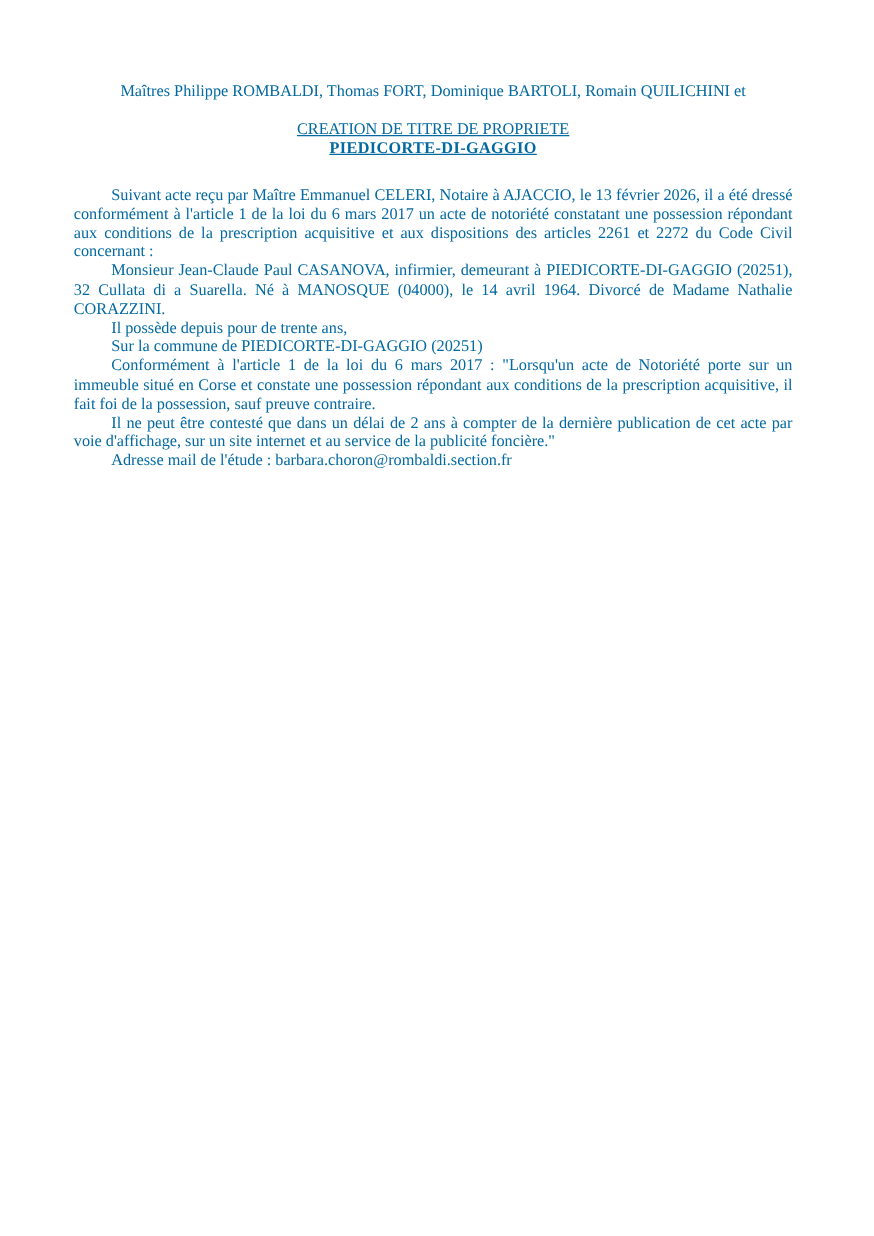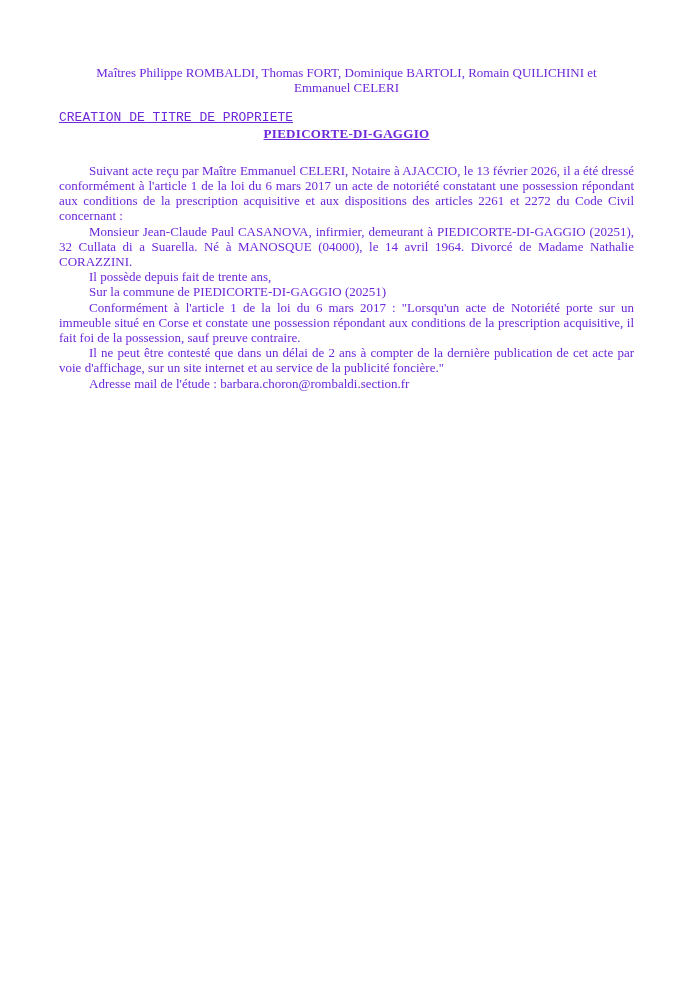--- a/index.html
+++ b/index.html
@@ -5,41 +5,40 @@
   html, body {
     margin: 0;
     padding: 0;
     background: #ffffff;
   }
   .page {
     position: relative;
     width: 699px;
     height: 979px;
     background: #ffffff;
-    color: #6d28d9;
+    color: #0369a1;
     font-family: "Liberation Serif", serif;
     font-size: 13px;
     line-height: 15.2px;
     box-sizing: border-box;
     padding: 65px 65px 0 59px;
     overflow: hidden;
   }
   .content {
     width: 575px;
   }
   .office-header {
     text-align: center;
   }
   .office-header div {
     white-space: nowrap;
   }
   .doc-title {
-    text-align: left;
+    text-align: center;
     margin-top: 15px;
-    font-family: Liberation Mono, monospace;
   }
   .doc-title span {
     text-decoration: underline;
   }
   .commune-title {
     text-align: center;
     font-weight: bold;
     letter-spacing: 0.3px;
   }
   .commune-title span {
@@ -55,35 +54,34 @@
   }
 </style>
 </head>
 <body>
 
 <div class="page">
   <div class="content">
 
     <div class="office-header">
       <div>Maîtres Philippe ROMBALDI, Thomas FORT, Dominique BARTOLI, Romain QUILICHINI et</div>
-      <div>Emmanuel CELERI</div>
     </div>
 
     <div class="doc-title">
       <span>CREATION DE TITRE DE PROPRIETE</span>
     </div>
 
     <div class="commune-title">
       <span>PIEDICORTE-DI-GAGGIO</span>
     </div>
 
     <div class="body-text">
       <p>Suivant acte reçu par Maître Emmanuel CELERI, Notaire à AJACCIO, le 13 février 2026, il a été dressé conformément à l'article 1 de la loi du 6 mars 2017 un acte de notoriété constatant une possession répondant aux conditions de la prescription acquisitive et aux dispositions des articles 2261 et 2272 du Code Civil concernant :</p>
       <p>Monsieur Jean-Claude Paul CASANOVA, infirmier, demeurant à PIEDICORTE-DI-GAGGIO (20251), 32 Cullata di a Suarella. Né à MANOSQUE (04000), le 14 avril 1964. Divorcé de Madame Nathalie CORAZZINI.</p>
-      <p>Il possède depuis fait de trente ans,</p>
+      <p>Il possède depuis pour de trente ans,</p>
       <p>Sur la commune de PIEDICORTE-DI-GAGGIO (20251)</p>
       <p>Conformément à l'article 1 de la loi du 6 mars 2017 : "Lorsqu'un acte de Notoriété porte sur un immeuble situé en Corse et constate une possession répondant aux conditions de la prescription acquisitive, il fait foi de la possession, sauf preuve contraire.</p>
       <p>Il ne peut être contesté que dans un délai de 2 ans à compter de la dernière publication de cet acte par voie d'affichage, sur un site internet et au service de la publicité foncière."</p>
       <p>Adresse mail de l'étude : barbara.choron@rombaldi.section.fr</p>
     </div>
 
   </div>
 </div>
 
 </body></html>

